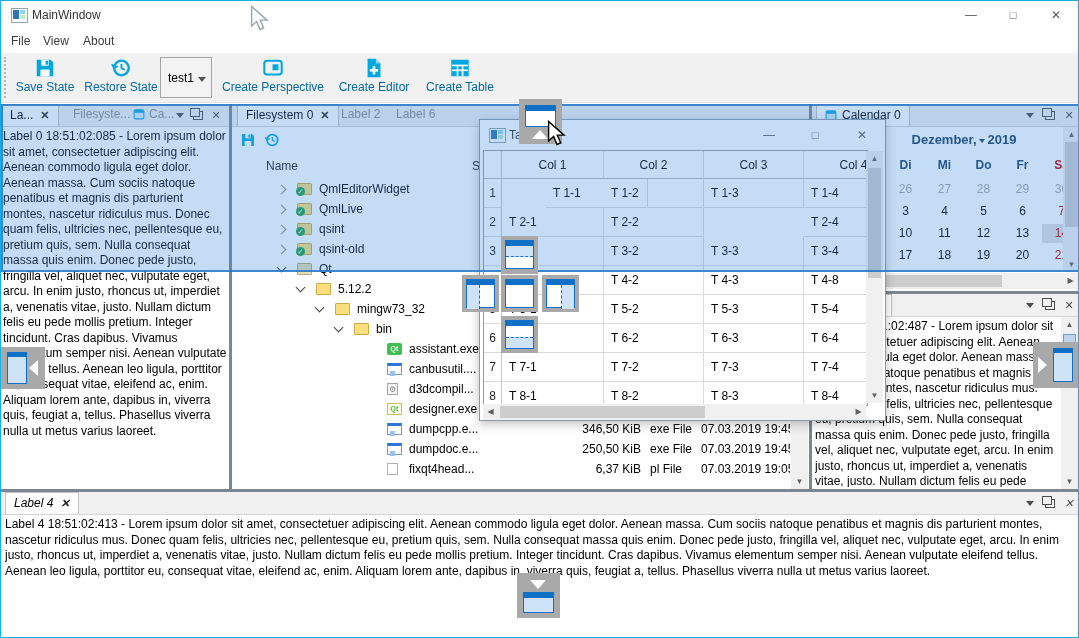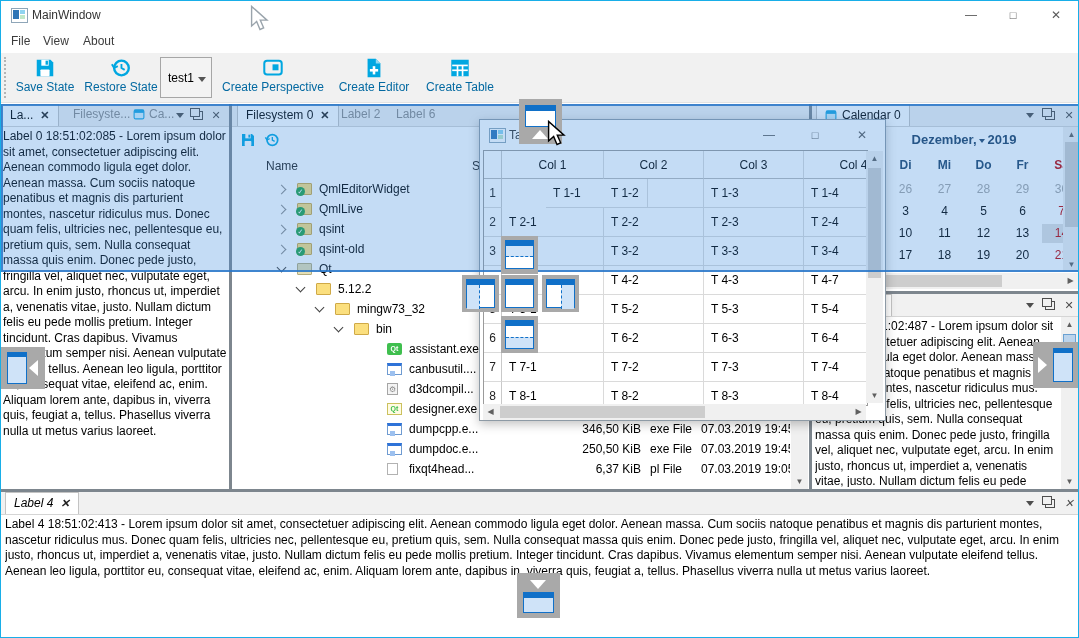--- a/index.html
+++ b/index.html
@@ -413,36 +413,35 @@
             <div class="tbl-num">1</div>
             <div class="tbl-cell" style="left: 18px; width: 102px; margin-left: 44px;">T 1-1</div>
             <div class="tbl-cell" style="left: 120px; width: 100px;">T 1-2</div>
             <div class="tbl-cell" style="left: 220px; width: 100px;">T 1-3</div>
             <div class="tbl-cell" style="left: 320px; width: 100px;">T 1-4</div>
           </div>
           <div class="tbl-row" style="top: 57px;">
             <div class="tbl-num">2</div>
             <div class="tbl-cell" style="left: 18px; width: 102px;">T 2-1</div>
             <div class="tbl-cell" style="left: 120px; width: 100px;">T 2-2</div>
-            <div class="tbl-cell" style="left: 220px; width: 100px;">T 2-3</div>
             <div class="tbl-cell" style="left: 320px; width: 100px;">T 2-4</div>
           </div>
           <div class="tbl-row" style="top: 86px;">
             <div class="tbl-num">3</div>
             <div class="tbl-cell" style="left: 18px; width: 102px;">T 3-1</div>
             <div class="tbl-cell" style="left: 120px; width: 100px;">T 3-2</div>
             <div class="tbl-cell" style="left: 220px; width: 100px;">T 3-3</div>
             <div class="tbl-cell" style="left: 320px; width: 100px;">T 3-4</div>
           </div>
           <div class="tbl-row" style="top: 115px;">
             <div class="tbl-num">4</div>
             <div class="tbl-cell" style="left: 18px; width: 102px;">T 4-1</div>
             <div class="tbl-cell" style="left: 120px; width: 100px;">T 4-2</div>
             <div class="tbl-cell" style="left: 220px; width: 100px;">T 4-3</div>
-            <div class="tbl-cell" style="left: 320px; width: 100px;">T 4-7</div>
+            <div class="tbl-cell" style="left: 320px; width: 100px;">T 4-8</div>
           </div>
           <div class="tbl-row" style="top: 144px;">
             <div class="tbl-num">5</div>
             <div class="tbl-cell" style="left: 18px; width: 102px;">T 5-1</div>
             <div class="tbl-cell" style="left: 120px; width: 100px;">T 5-2</div>
             <div class="tbl-cell" style="left: 220px; width: 100px;">T 5-3</div>
             <div class="tbl-cell" style="left: 320px; width: 100px;">T 5-4</div>
           </div>
           <div class="tbl-row" style="top: 173px;">
             <div class="tbl-num">6</div>

